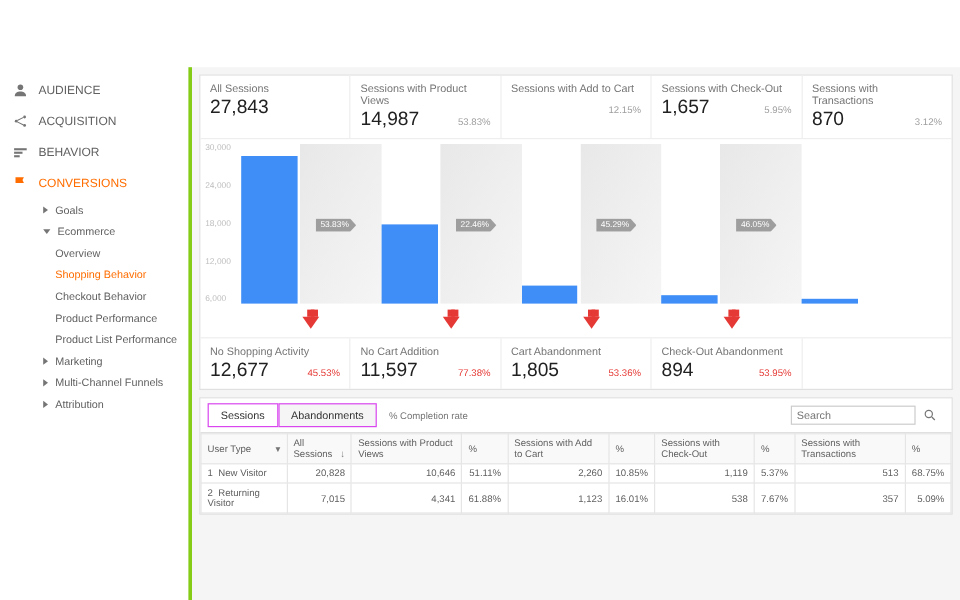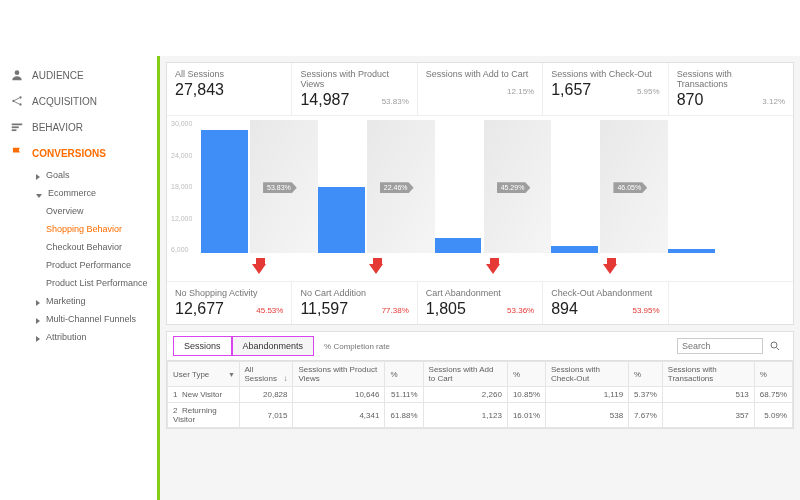--- a/index.html
+++ b/index.html
@@ -1,23 +1,23 @@
 <!DOCTYPE html>
 <html><head>
 <meta charset="utf-8">
 <style>
 *{margin:0;padding:0;box-sizing:border-box;font-family:Arial,sans-serif}
 body{background:#fff;font-size:10px;color:#333;width:800px;height:500px;overflow:hidden}
 .layout{display:flex;height:500px;padding-top:56px}
 .sidebar{width:160px;background:#fff;border-right:3px solid #84cc16;padding:6px 0;font-size:10px}
 .nav-item{display:flex;align-items:center;padding:6px 10px;cursor:pointer;color:#616161}
-.nav-item.active{color:#ff6d00;font-weight:700}
+.nav-item.active{color:#ff6d00;font-weight:400}
 .nav-icon{width:14px;height:14px;margin-right:8px;flex-shrink:0}
 .sub{padding-left:24px}
-.sub-item{padding:4px 0 4px 12px;color:#616161;font-size:9px;cursor:pointer;display:flex;align-items:flex-end}
+.sub-item{padding:4px 0 4px 12px;color:#616161;font-size:9px;cursor:pointer;display:flex;align-items:center}
 .sub-item.active{color:#ff6d00}
 .caret{width:0;height:0;border-top:3px solid transparent;border-bottom:3px solid transparent;border-left:4px solid #757575;margin-right:6px}
 .caret.down{border-left:3px solid transparent;border-right:3px solid transparent;border-top:4px solid #757575;border-bottom:none;margin-right:6px}
 .main{flex:1;background:#f5f5f5;padding:6px;overflow:hidden}
 .funnel-card{background:#fff;border:1px solid #e0e0e0}
 .top-row{display:flex;border-bottom:1px solid #eee}
 .top-cell{flex:1;padding:6px 8px;border-right:1px solid #eee}
 .top-cell:last-child{border-right:none}
 .lbl{font-size:9px;color:#757575;margin-bottom:2px}
 .val{font-size:16px;font-weight:400;color:#212121}
@@ -38,21 +38,21 @@
 .drop-row{display:flex;border-top:1px solid #eee}
 .drop-cell{flex:1;padding:6px 8px;border-right:1px solid #eee}
 .drop-cell:last-child{border-right:none}
 .drop-pct{font-size:8px;color:#e53935;float:right;margin-top:6px}
 .tbl-card{background:#fff;border:1px solid #e0e0e0;margin-top:6px}
 .tbl-head{display:flex;align-items:center;border-bottom:1px solid #e0e0e0;padding:4px 6px}
 .tab{font-size:9px;padding:4px 10px;border:1px solid #d946ef;background:#f5f5f5;cursor:pointer}
 .tab.active{background:#fff}
 .comp{font-size:8px;color:#757575;margin-left:10px}
 .search{margin-left:auto;display:flex;align-items:center}
-.search input{border:1px solid #ccc;font-size:9px;padding:2px 4px;width:86px}
+.search input{border:1px solid #ccc;font-size:9px;padding:2px 4px;width:104px}
 table{width:100%;border-collapse:collapse;font-size:8px}
 th,td{border:1px solid #e5e5e5;padding:3px 5px;text-align:left;color:#616161}
 th{background:#f9f9f9;font-weight:400}
 .sortarr{float:right;color:#757575}
 .num{text-align:right}
 svg{display:block}
 </style>
 </head>
 <body>
 

